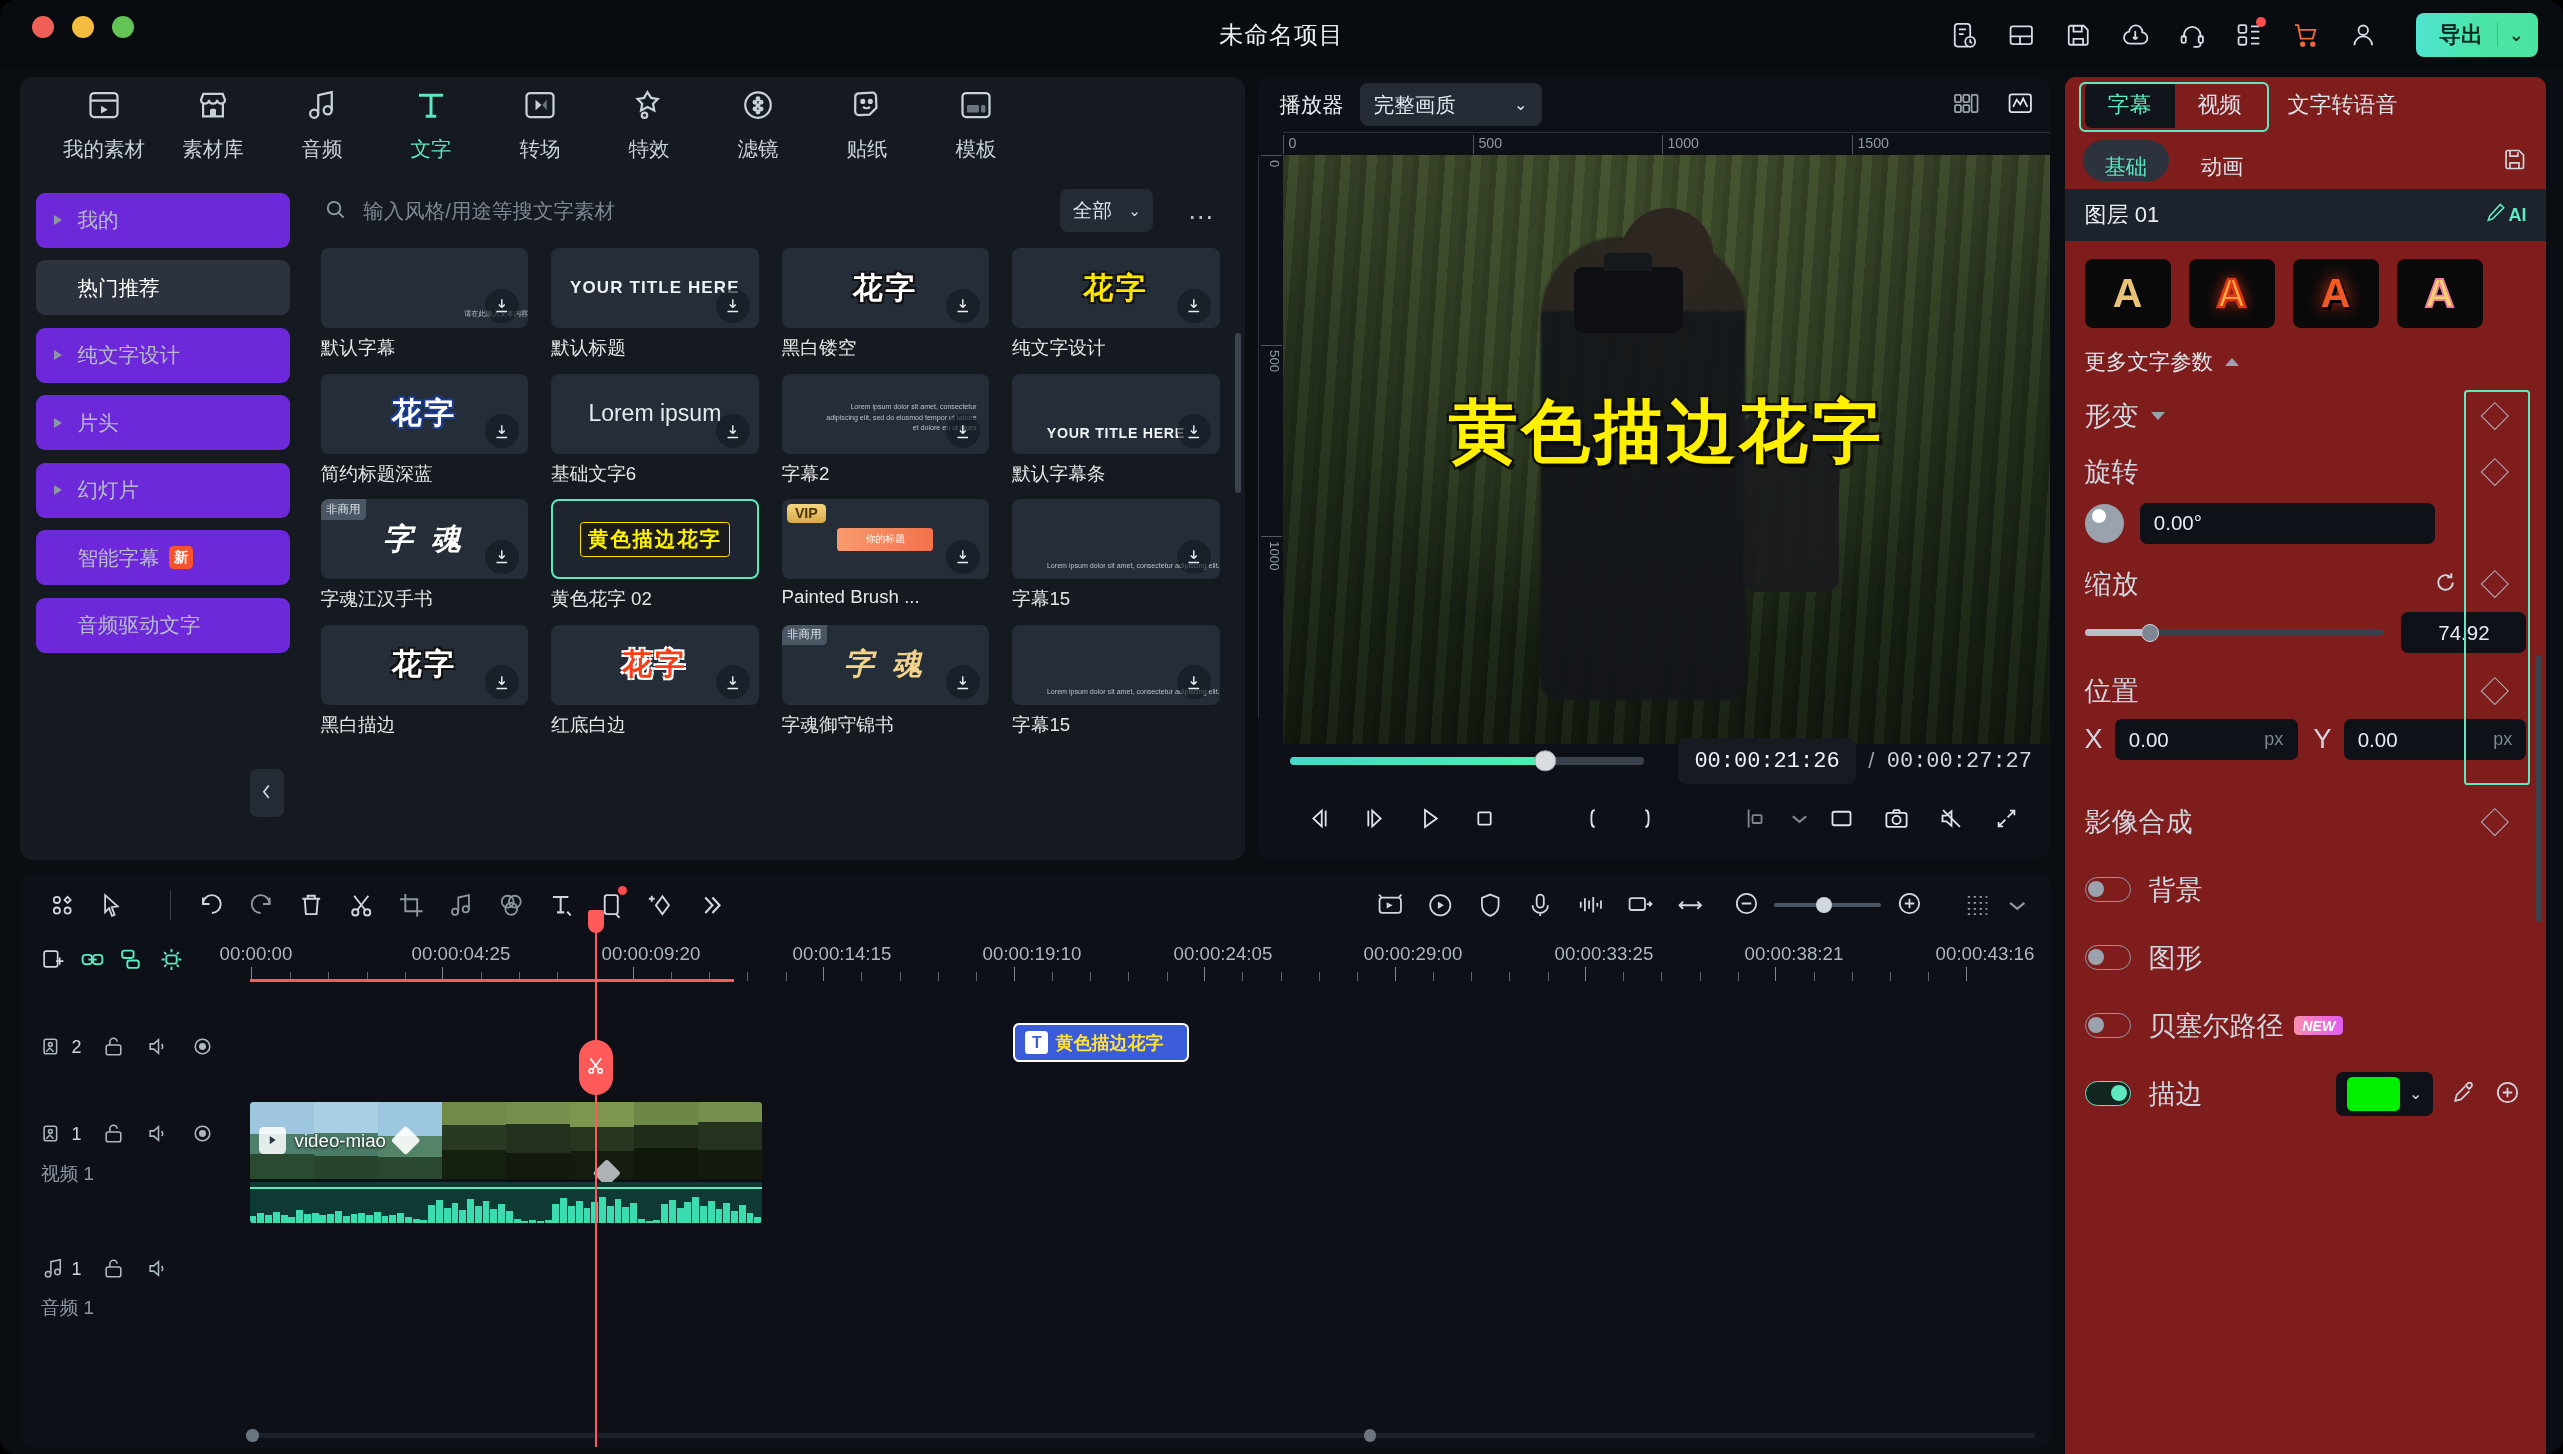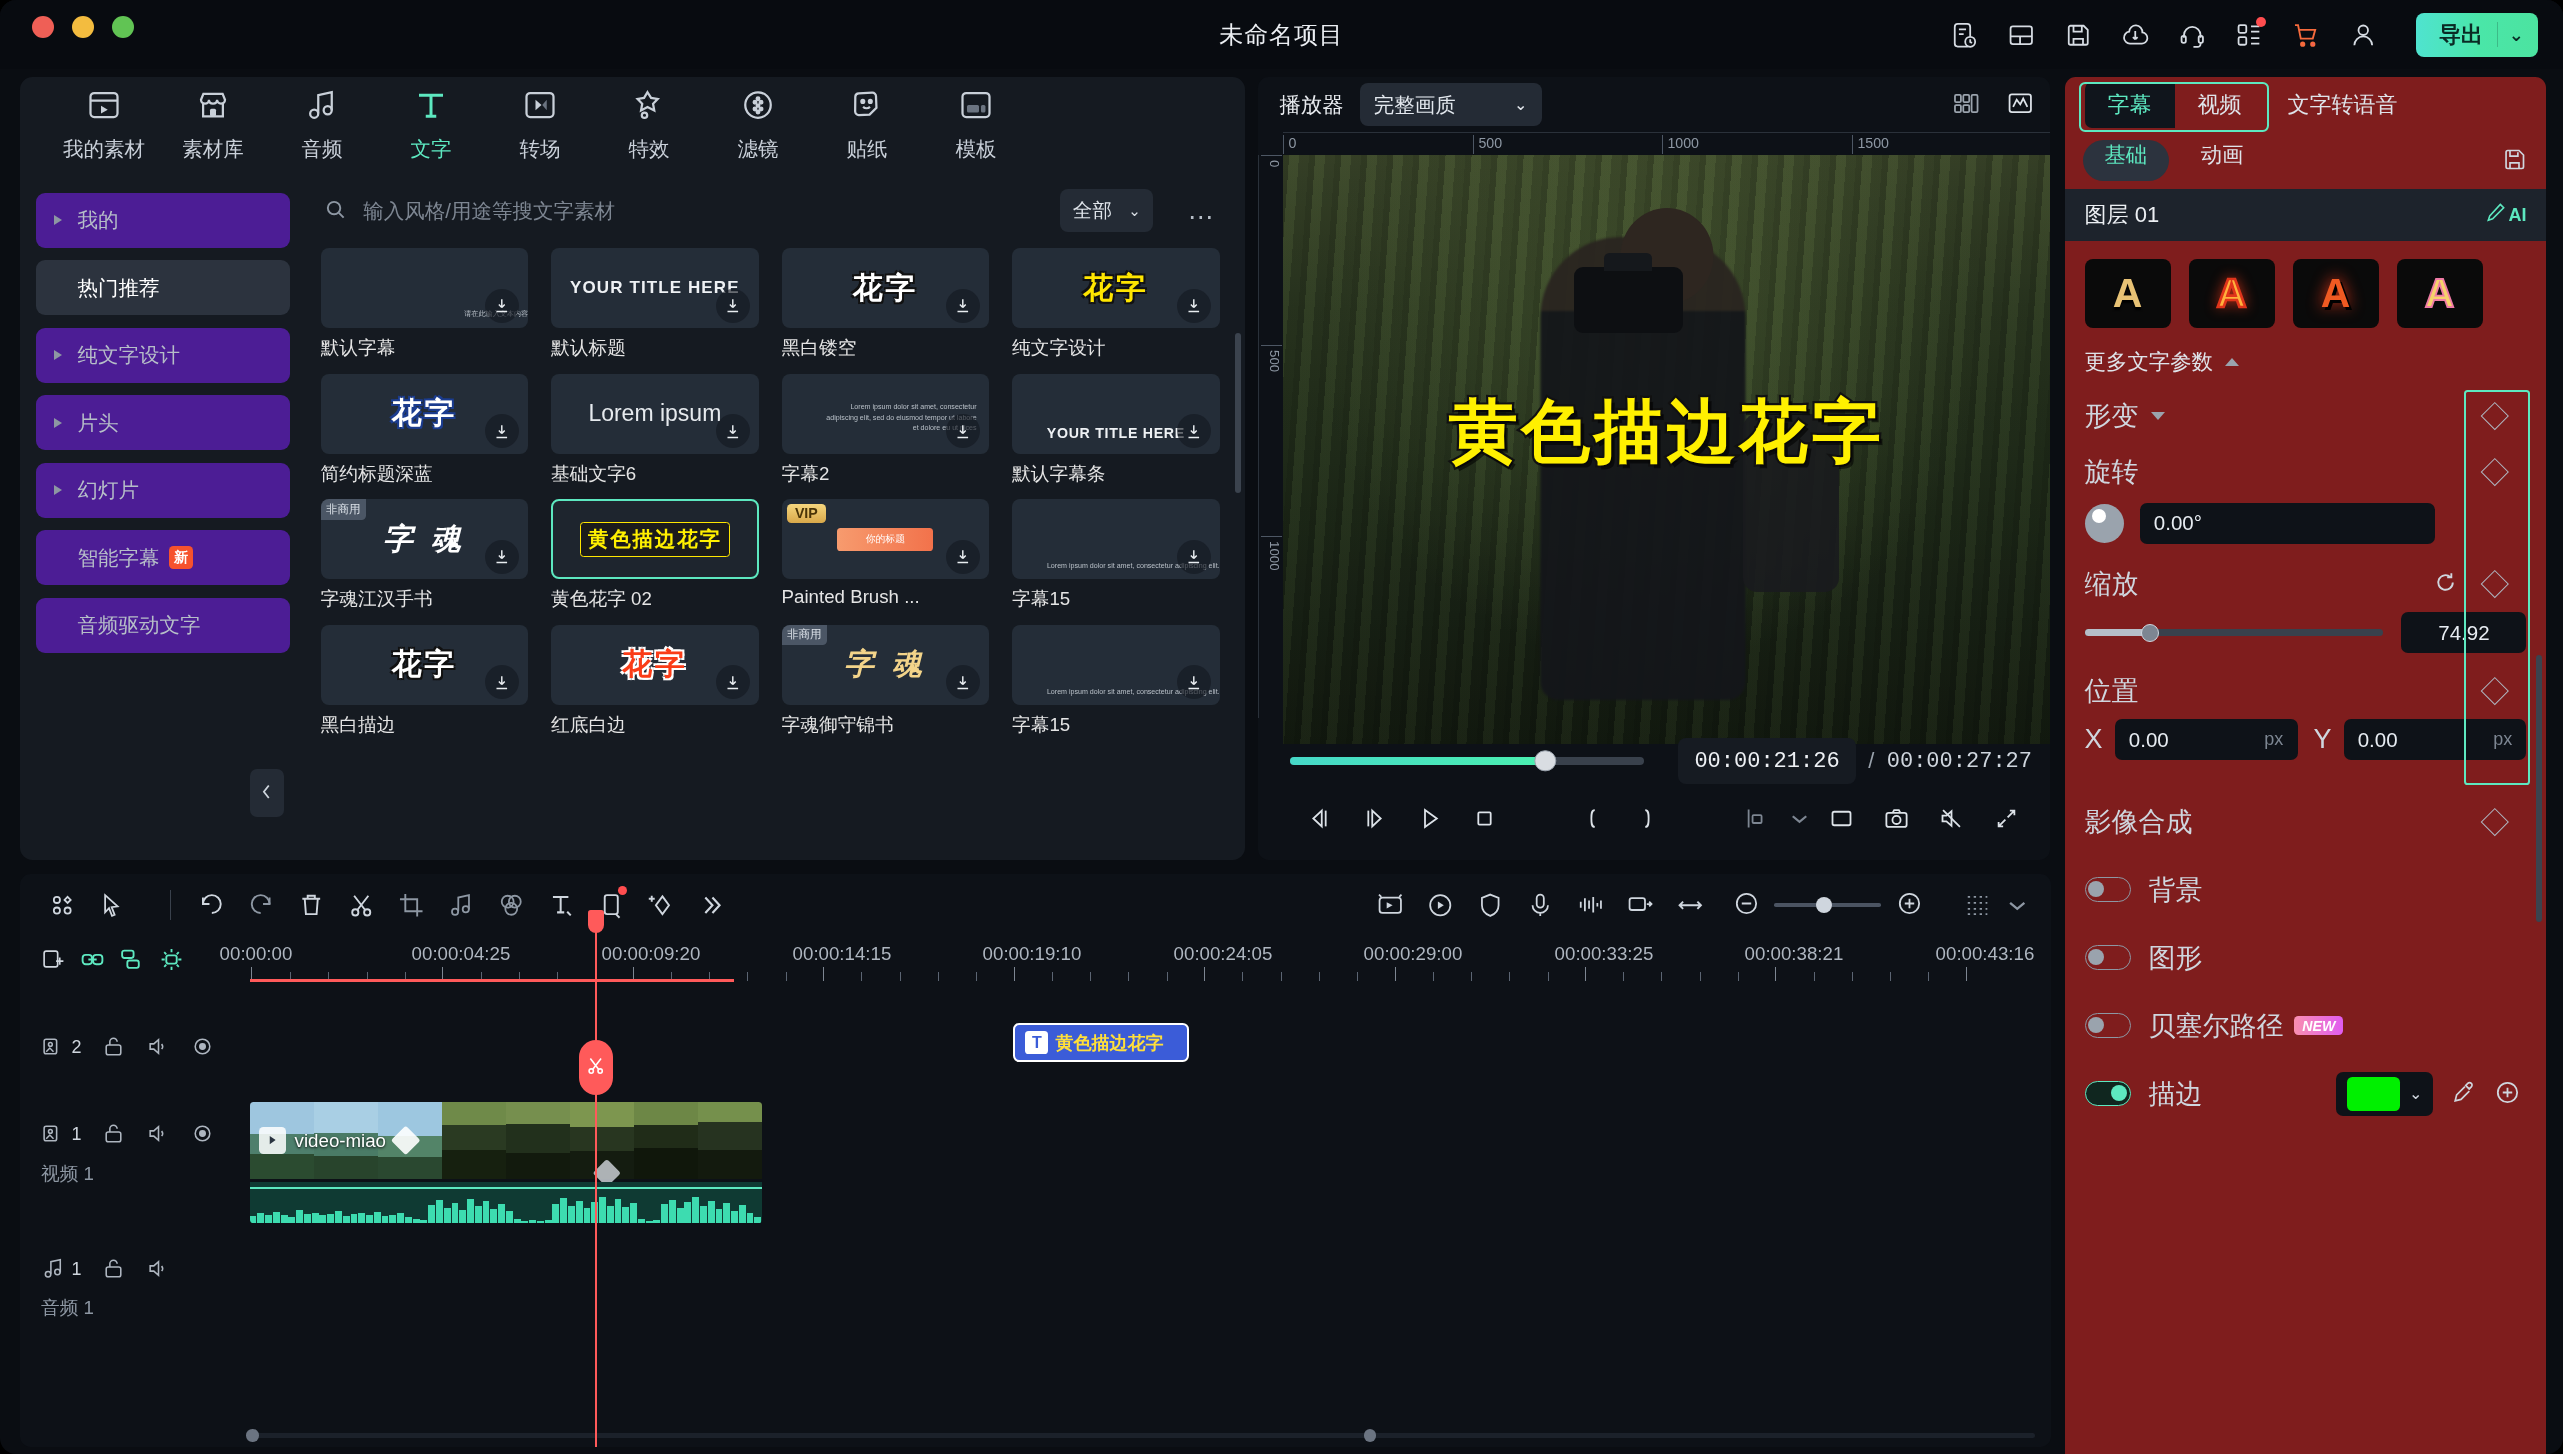--- a/index.html
+++ b/index.html
@@ -37,21 +37,21 @@
   .leftpanel { position:absolute; left:19.6px; top:77px; width:1225px; height:783px;
     background:#151a21; border-radius:12.5px; overflow:hidden;}
   .cat-tabs { position:absolute; left:0; top:0; width:100%; height:96px; display:flex; align-items:center; padding-left:30px; gap:0;}
   .cat { width:109px; display:flex; flex-direction:column; align-items:center; gap:9px; cursor:pointer; color:#c9d0d9;}
   .cat svg{width:36px;height:36px;}
   .cat .lbl{ font-size:20.5px; }
   .cat.active { color:#5de8c0; }
   .panel-body { position:absolute; left:0; top:96px; right:0; bottom:0; display:flex;}
   .sidecol { width:285px; padding:19.6px 14.2px 0 16px; position:relative;}
   .side-item { height:55px; border-radius:9px; display:flex; align-items:center; padding-left:18px;
-    margin-bottom:12.5px; font-size:20.5px; color:#b6bec8; background:#4c1d95; cursor:pointer;}
+    margin-bottom:12.5px; font-size:20.5px; color:#b6bec8; background:#6d28d9; cursor:pointer;}
   .side-item.active { background:#2c333e; color:#fff; }
   .side-item .tri { width:0;height:0;border-left:8px solid #8d97a3;border-top:5.3px solid transparent;border-bottom:5.3px solid transparent; margin-right:16px;}
   .side-item.notri { padding-left:42px; }
   .badge-new { background:#f6522d; color:#fff; font-size:14.2px; font-weight:700; padding:1.8px 5.3px; border-radius:4.4px; margin-left:9px;}
   .collapse-btn { position:absolute; left:230px; bottom:43px; width:34px; height:48px; border-radius:7.1px;
     background:#242b35; display:flex; align-items:center; justify-content:center; cursor:pointer;}
   .gridcol { flex:1; position:relative; padding:0 16px 0 7.1px; }
   .searchrow { height:75px; display:flex; align-items:center; gap:16px; padding-left:12.5px;}
   .searchrow .sicon svg{width:23px;height:23px;}
   .search-ph { font-size:20.5px; color:#7d8692; flex:1;}
@@ -129,21 +129,21 @@
   .pl-ctrl .gap{width:53px;}
   .pl-ctrl .sp{flex:1;}
 
   
   .rightpanel { position:absolute; left:2065px; top:77px; width:481px; height:1442px; background:#7f1d1d; border-radius:10.7px; overflow:hidden;}
   .rp-tabs { height:55px; display:flex; align-items:center; padding-left:19.6px; gap:0; position:relative;}
   .rp-tab { height:46px; padding:0 23px; display:flex; align-items:center; font-size:22px; color:#dfe4ea; cursor:pointer;}
   .rp-tab.active { color:#5de8c0; background:#10151c; border-radius:7.1px 0 0 7.1px;}
   .rp-tabs .hilite { position:absolute; left:14.2px; top:5.3px; width:190px; height:50px; border:2.7px solid #5de8c0; border-radius:6.2px; pointer-events:none;}
   .rp-sub { height:57px; display:flex; align-items:center; padding:0 18px; gap:10.7px;}
-  .sub { height:41px; padding:0 21.4px; border-radius:20.5px; display:flex; align-items:flex-start; font-size:21.4px; color:#dfe4ea; cursor:pointer;}
+  .sub { height:41px; padding:0 21.4px; border-radius:20.5px; display:flex; align-items:flex-end; font-size:21.4px; color:#dfe4ea; cursor:pointer;}
   .sub.active { background:#2c333e; color:#5de8c0;}
   .rp-sub .sp{flex:1;}
   .rp-sub .save svg{width:27px;height:27px;}
   .layerbar { height:52px; background:#1d232c; display:flex; align-items:center; padding:0 19.6px; }
   .layerbar .nm { font-size:22px; color:#eceff3;}
   .layerbar .sp{flex:1;}
   .ai { display:flex; align-items:center; gap:1px; color:#5de8c0; font-size:18px; font-weight:700; cursor:pointer;}
   .ai svg{width:23px;height:23px;}
   .presets { display:flex; gap:18px; padding:18px 19.6px 5.3px; }
   .pz { width:86px; height:69px; border-radius:8px; background:#0a0a0a; display:flex; align-items:center; justify-content:center;

